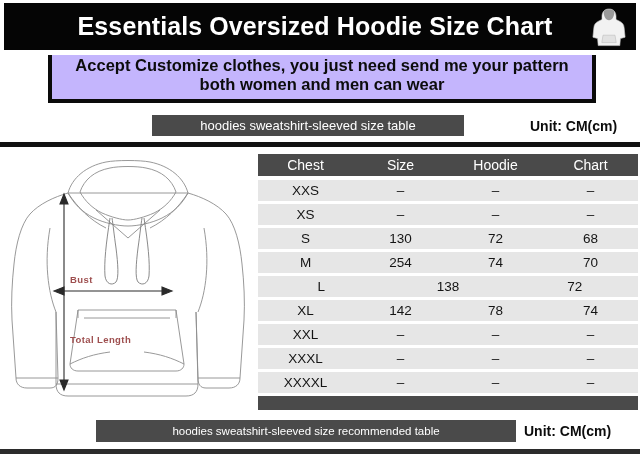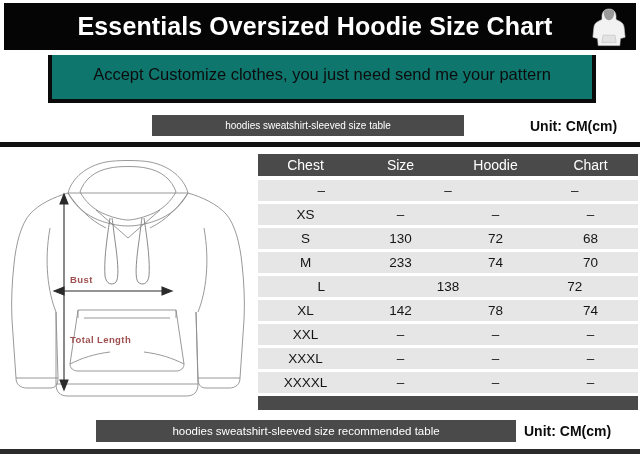--- a/index.html
+++ b/index.html
@@ -52,21 +52,22 @@
     top: 55px;
     width: 548px;
     height: 48px;
     border-left: 4px solid #0a0a0a;
     border-right: 4px solid #0a0a0a;
     border-bottom: 4px solid #0a0a0a;
     box-sizing: border-box;
     display: flex;
     align-items: center;
     justify-content: center;
-    background: #0f766e;
+    background: #c4b5fd;
+    font-weight: bold;
   }
   .subtitle-text {
     font-size: 16.5px;
     line-height: 1.18;
     text-align: center;
     color: #0c0c0c;
     padding: 0 6px;
     margin-top: -4px;
   }
 
@@ -77,21 +78,21 @@
     top: 115px;
     width: 312px;
     height: 21px;
     background: #4a4a4a;
     display: flex;
     align-items: center;
     justify-content: center;
   }
   .banner-top .banner-label {
     color: #ffffff;
-    font-size: 10px;
+    font-size: 13px;
     white-space: nowrap;
   }
   .unit-top {
     position: absolute;
     left: 530px;
     top: 115px;
     width: 106px;
     height: 21px;
     display: flex;
     align-items: center;
@@ -219,20 +220,21 @@
       <path d="M17 2 C12.4 2 10 5 10 9.6 L10 12.5 L6.5 14.2 C3.6 15.6 2.2 17.4 1.9 20.4 L0.9 30.2 L5.6 31.6 L6.2 38.6 L27.8 38.6 L28.4 31.6 L33.1 30.2 L32.1 20.4 C31.8 17.4 30.4 15.6 27.5 14.2 L24 12.5 L24 9.6 C24 5 21.6 2 17 2 Z" fill="#f2f2f2" stroke="#cfcfcf" stroke-width="0.6"></path>
       <path d="M11.6 4.6 C11.6 9.4 13.6 13.2 17 13.2 C20.4 13.2 22.4 9.4 22.4 4.6 C21.1 2.9 19.2 2.2 17 2.2 C14.8 2.2 12.9 2.9 11.6 4.6 Z" fill="#9a9a9a"></path>
       <path d="M11 28.2 L23 28.2 L24.2 35.6 L9.8 35.6 Z" fill="#e2e2e2" stroke="#bdbdbd" stroke-width="0.6"></path>
     </svg>
   </div>
 </div>
 
 <div class="subtitle-box">
   <div class="subtitle-text">
     <span>Accept Customize clothes, you just need send me your pattern</span><br>
+    <span>both women and men can wear</span>
   </div>
 </div>
 
 <div class="banner-top">
   <span class="banner-label">hoodies sweatshirt-sleeved size table</span>
 </div>
 <div class="unit-top">Unit: CM(cm)</div>
 
 <div class="rule-top"></div>
 
@@ -297,39 +299,40 @@
 
 <div class="size-table">
   <div class="table-row head">
     <div class="cell">Chest</div>
     <div class="cell">Size</div>
     <div class="cell">Hoodie</div>
     <div class="cell">Chart</div>
   </div>
 
   <div class="table-row body">
+    <div class="cell">XXS</div>
     <div class="cell">–</div>
     <div class="cell">–</div>
     <div class="cell">–</div>
   </div>
   <div class="table-row body">
     <div class="cell">XS</div>
     <div class="cell">–</div>
     <div class="cell">–</div>
     <div class="cell">–</div>
   </div>
   <div class="table-row body">
     <div class="cell">S</div>
     <div class="cell">130</div>
     <div class="cell">72</div>
     <div class="cell">68</div>
   </div>
   <div class="table-row body">
     <div class="cell">M</div>
-    <div class="cell">233</div>
+    <div class="cell">254</div>
     <div class="cell">74</div>
     <div class="cell">70</div>
   </div>
   <div class="table-row body">
     <div class="cell">L</div>
     <div class="cell">138</div>
     <div class="cell">72</div>
   </div>
   <div class="table-row body">
     <div class="cell">XL</div>

